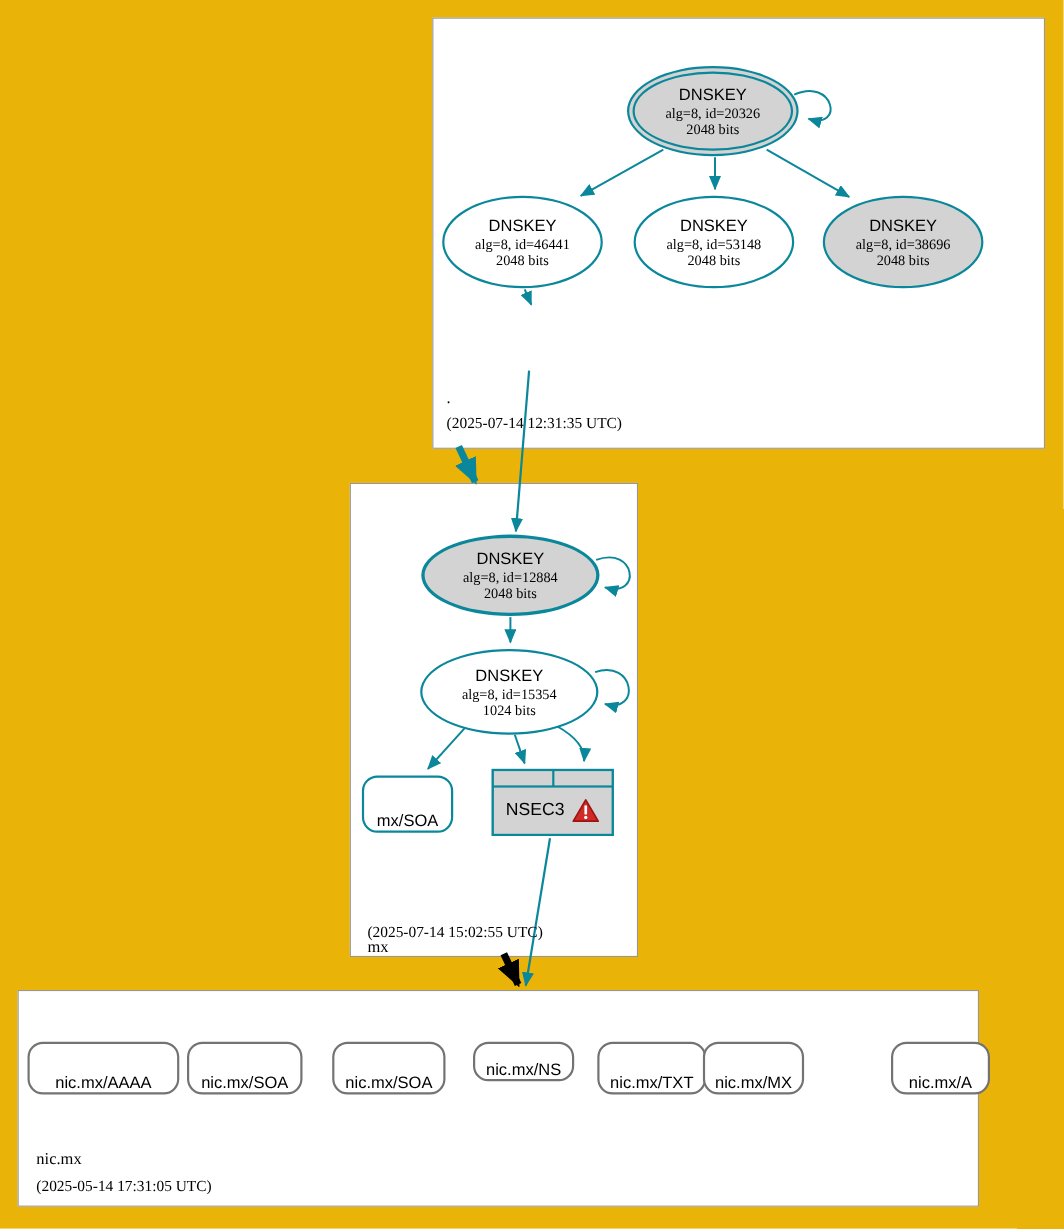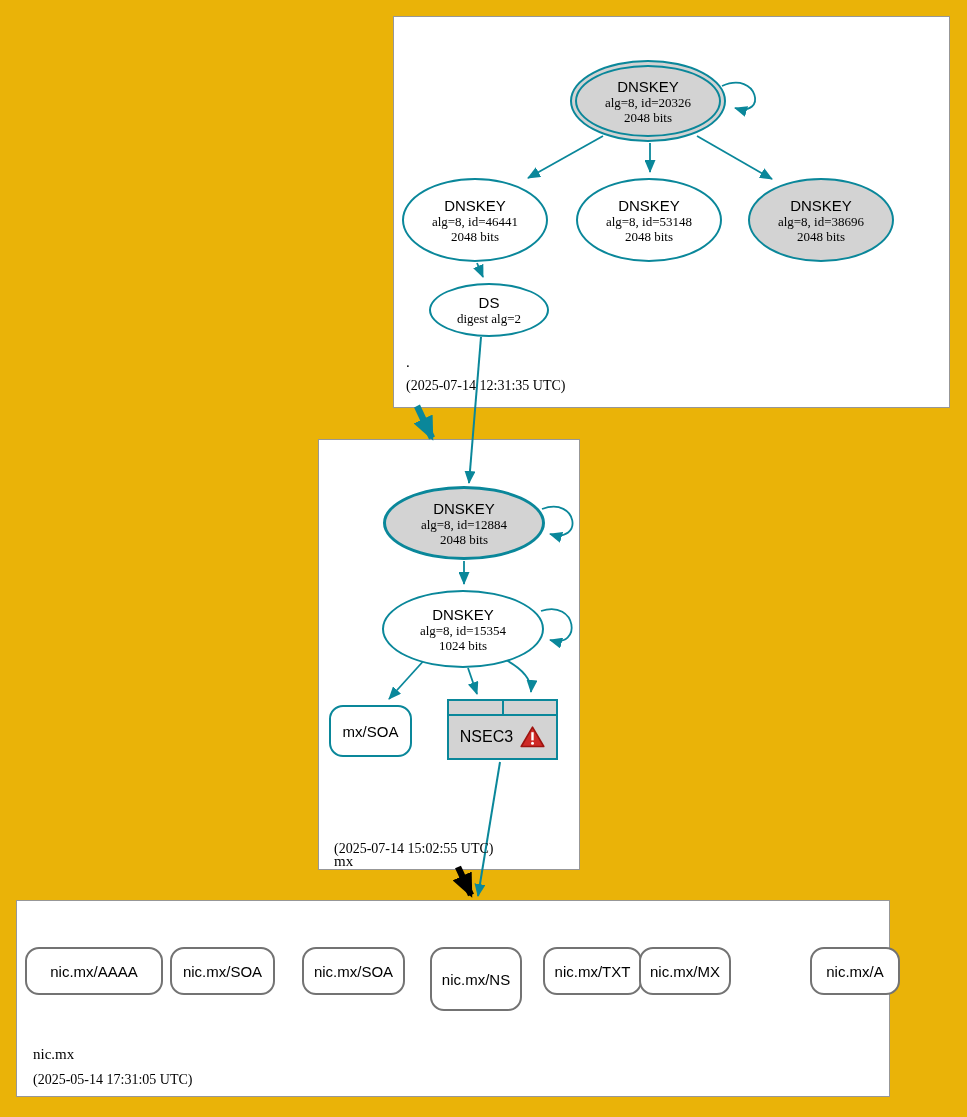--- a/index.html
+++ b/index.html
@@ -9,21 +9,21 @@
   .zone-box { position:absolute; border:1px solid var(--boxb); box-sizing:border-box; z-index:0; background:#fff; }
   .edges { position:absolute; left:0; top:0; z-index:1; pointer-events:none; }
   .node { position:absolute; z-index:2; box-sizing:border-box; }
   .ellipse { border-radius:50%; display:flex; flex-direction:column; align-items:center;
              justify-content:center; text-align:center; background:#fff; border:2px solid var(--teal); }
   .ellipse .title { font-family:"Liberation Sans", sans-serif; font-size:15px; line-height:17px; color:#000; }
   .ellipse .detail { font-family:"Liberation Serif", serif; font-size:13px; line-height:15px; color:#000; }
   .ksk-fill { background:var(--gray-fill); }
   .inner-ring { position:absolute; inset:3px; border:2px solid var(--teal); border-radius:50%; pointer-events:none; }
   .ellipse .txt { position:relative; display:flex; flex-direction:column; align-items:center; }
-  .rrset { border:2px solid #737373; border-radius:14px; background:#fff; display:flex; align-items:center;
+  .rrset { border:2px solid #737373; border-radius:14px; background:#fff; display:flex; align-items:flex-end;
            justify-content:center; font-family:"Liberation Sans", sans-serif; font-size:15px; color:#000; }
   .rrset.teal { border-color:var(--teal); }
   .nsec3 { background:var(--teal); border:2px solid var(--teal); display:flex; flex-direction:column; }
   .nsec3-cells { display:flex; gap:2px; height:13px; margin-bottom:2px; }
   .nsec3-cell { flex:1; background:var(--gray-fill); }
   .nsec3-body { flex:1; background:var(--gray-fill); display:flex; align-items:center; justify-content:center; gap:7px;
                 font-family:"Liberation Sans", sans-serif; font-size:16px; color:#000; }
   .zone-label { position:absolute; z-index:2; font-family:"Liberation Serif", serif; font-size:15px; color:#000; }
   .zone-ts { position:absolute; z-index:2; font-family:"Liberation Serif", serif; font-size:14px; color:#000; }
   .warn { display:inline-flex; }
@@ -92,24 +92,20 @@
     <span class="detail">alg=8, id=53148</span>
     <span class="detail">2048 bits</span>
   </div>
 
   <div class="node ellipse ksk-fill" style="left:748px; top:178px; width:146px; height:84px;">
     <span class="title">DNSKEY</span>
     <span class="detail">alg=8, id=38696</span>
     <span class="detail">2048 bits</span>
   </div>
 
-  <div class="node ellipse" style="left:429px; top:283px; width:120px; height:54px;">
-    <span class="title">DS</span>
-    <span class="detail">digest alg=2</span>
-  </div>
 
   <div class="zone-label" style="left:406px; top:354px;">.</div>
   <div class="zone-ts" style="left:406px; top:378px;">(2025-07-14 12:31:35 UTC)</div>
 
   <div class="node ellipse ksk-fill" style="left:383px; top:486px; width:162px; height:74px; border-width:3px;">
     <span class="title">DNSKEY</span>
     <span class="detail">alg=8, id=12884</span>
     <span class="detail">2048 bits</span>
   </div>
 
@@ -145,21 +141,21 @@
 
   <div class="node rrset" style="left:25px; top:947px; width:138px; height:48px;">
     <span>nic.mx/AAAA</span>
   </div>
   <div class="node rrset" style="left:170px; top:947px; width:105px; height:48px;">
     <span>nic.mx/SOA</span>
   </div>
   <div class="node rrset" style="left:302px; top:947px; width:103px; height:48px;">
     <span>nic.mx/SOA</span>
   </div>
-  <div class="node rrset" style="left:430px; top:947px; width:92px; height:64px;">
+  <div class="node rrset" style="left:430px; top:947px; width:92px; height:36px;">
     <span>nic.mx/NS</span>
   </div>
   <div class="node rrset" style="left:543px; top:947px; width:99px; height:48px;">
     <span>nic.mx/TXT</span>
   </div>
   <div class="node rrset" style="left:639px; top:947px; width:92px; height:48px;">
     <span>nic.mx/MX</span>
   </div>
   <div class="node rrset" style="left:810px; top:947px; width:90px; height:48px;">
     <span>nic.mx/A</span>

